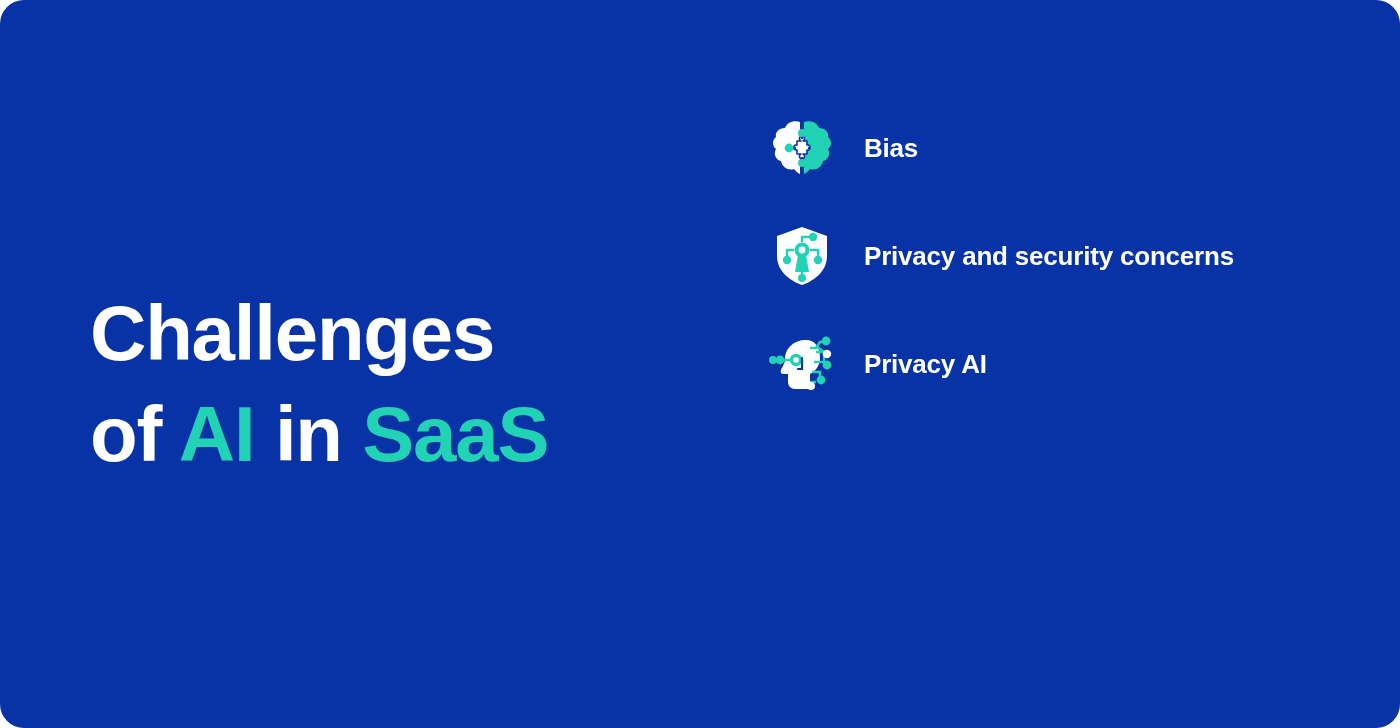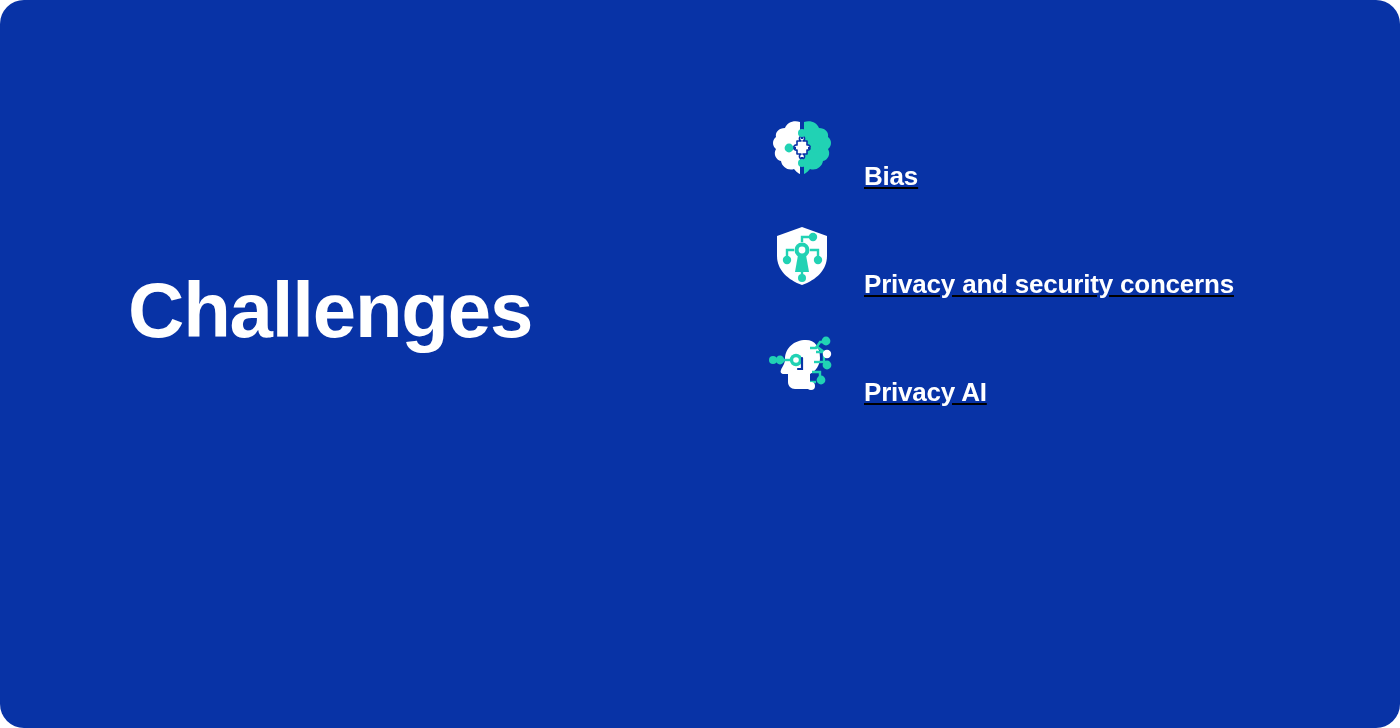--- a/index.html
+++ b/index.html
@@ -20,47 +20,45 @@
     width: 1400px;
     height: 728px;
     box-sizing: border-box;
     background: #0833A6;
     border-radius: 24px;
     overflow: hidden;
   }
   #title-block {
     position: absolute;
     left: 90px;
-    top: 260px;
+    top: 283px;
     width: 560px;
-    margin-left: 38px;
   }
   .title-line {
     font-size: 78px;
     font-weight: bold;
     line-height: 101px;
     letter-spacing: -1.2px;
     color: #ffffff;
     white-space: nowrap;
   }
   .accent { color: #21D2B4; }
   .w { color: #ffffff; }
 
   #list {
     position: absolute;
     left: 758px;
     top: 104px;
     width: 600px;
   }
   .row {
     display: flex;
-    align-items: flex-end;
+    align-items: center;
     height: 88px;
     margin-bottom: 20px;
-    text-decoration: underline;
   }
   .row:last-child { margin-bottom: 0; }
   .icon-box {
     width: 88px;
     height: 88px;
     flex: 0 0 88px;
     display: flex;
     align-items: center;
     justify-content: center;
   }
@@ -76,20 +74,21 @@
 </style>
 </head>
 <body>
 
 <div id="card">
 
   <div id="title-block">
     <div class="title-line">
       <span class="w">Challenges</span>
     </div>
+    <div class="title-line"><span class="w">of </span><span class="accent">AI</span><span class="w"> in </span><span class="accent">SaaS</span></div>
   </div>
 
   <div id="list">
 
     <div class="row">
       <div class="icon-box">
         <svg width="72" height="72" viewBox="0 0 72 72">
 
           <path d="M34 10 C27 8 21 11 19 16 C13 16 9 20 10 25 C6 28 6 34 10 37 C7 42 10 48 15 49 C16 55 22 59 28 57 C31 61 34 62 34 62 Z" fill="#FFFFFF"></path>
 

